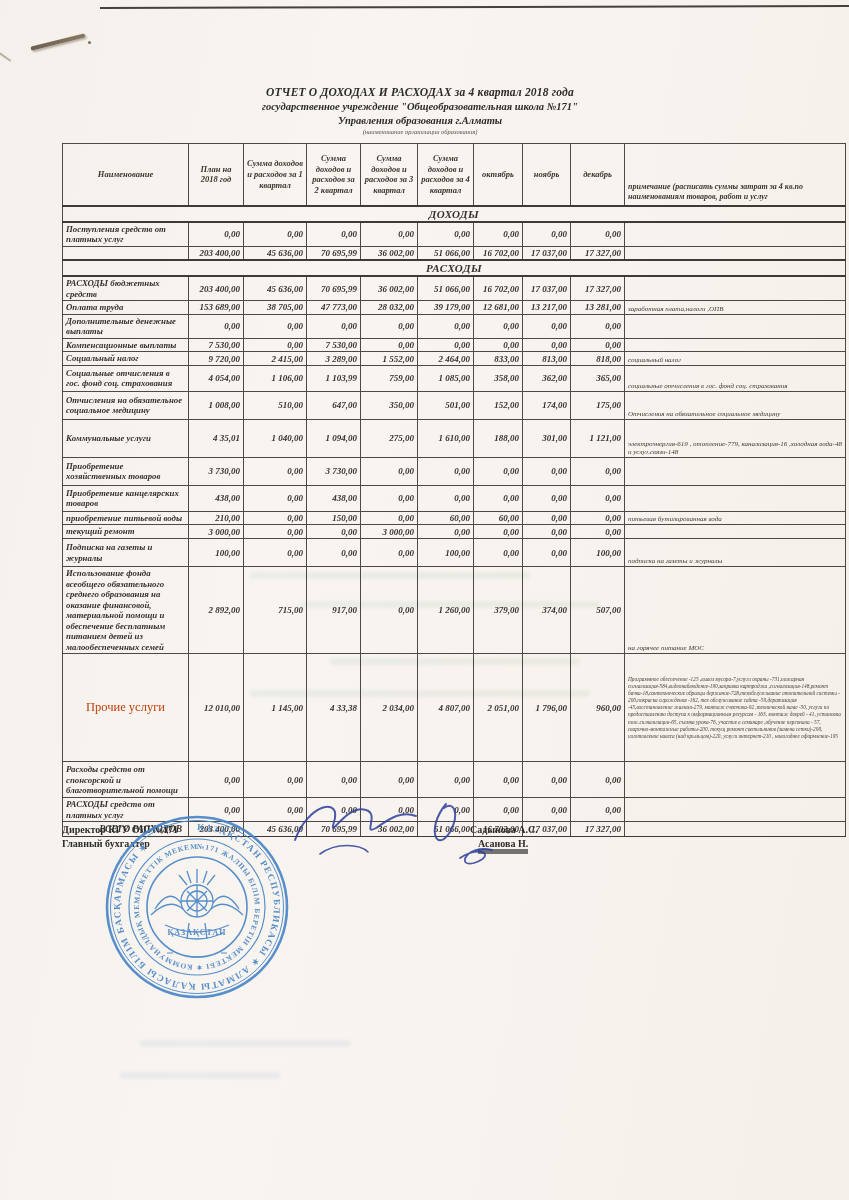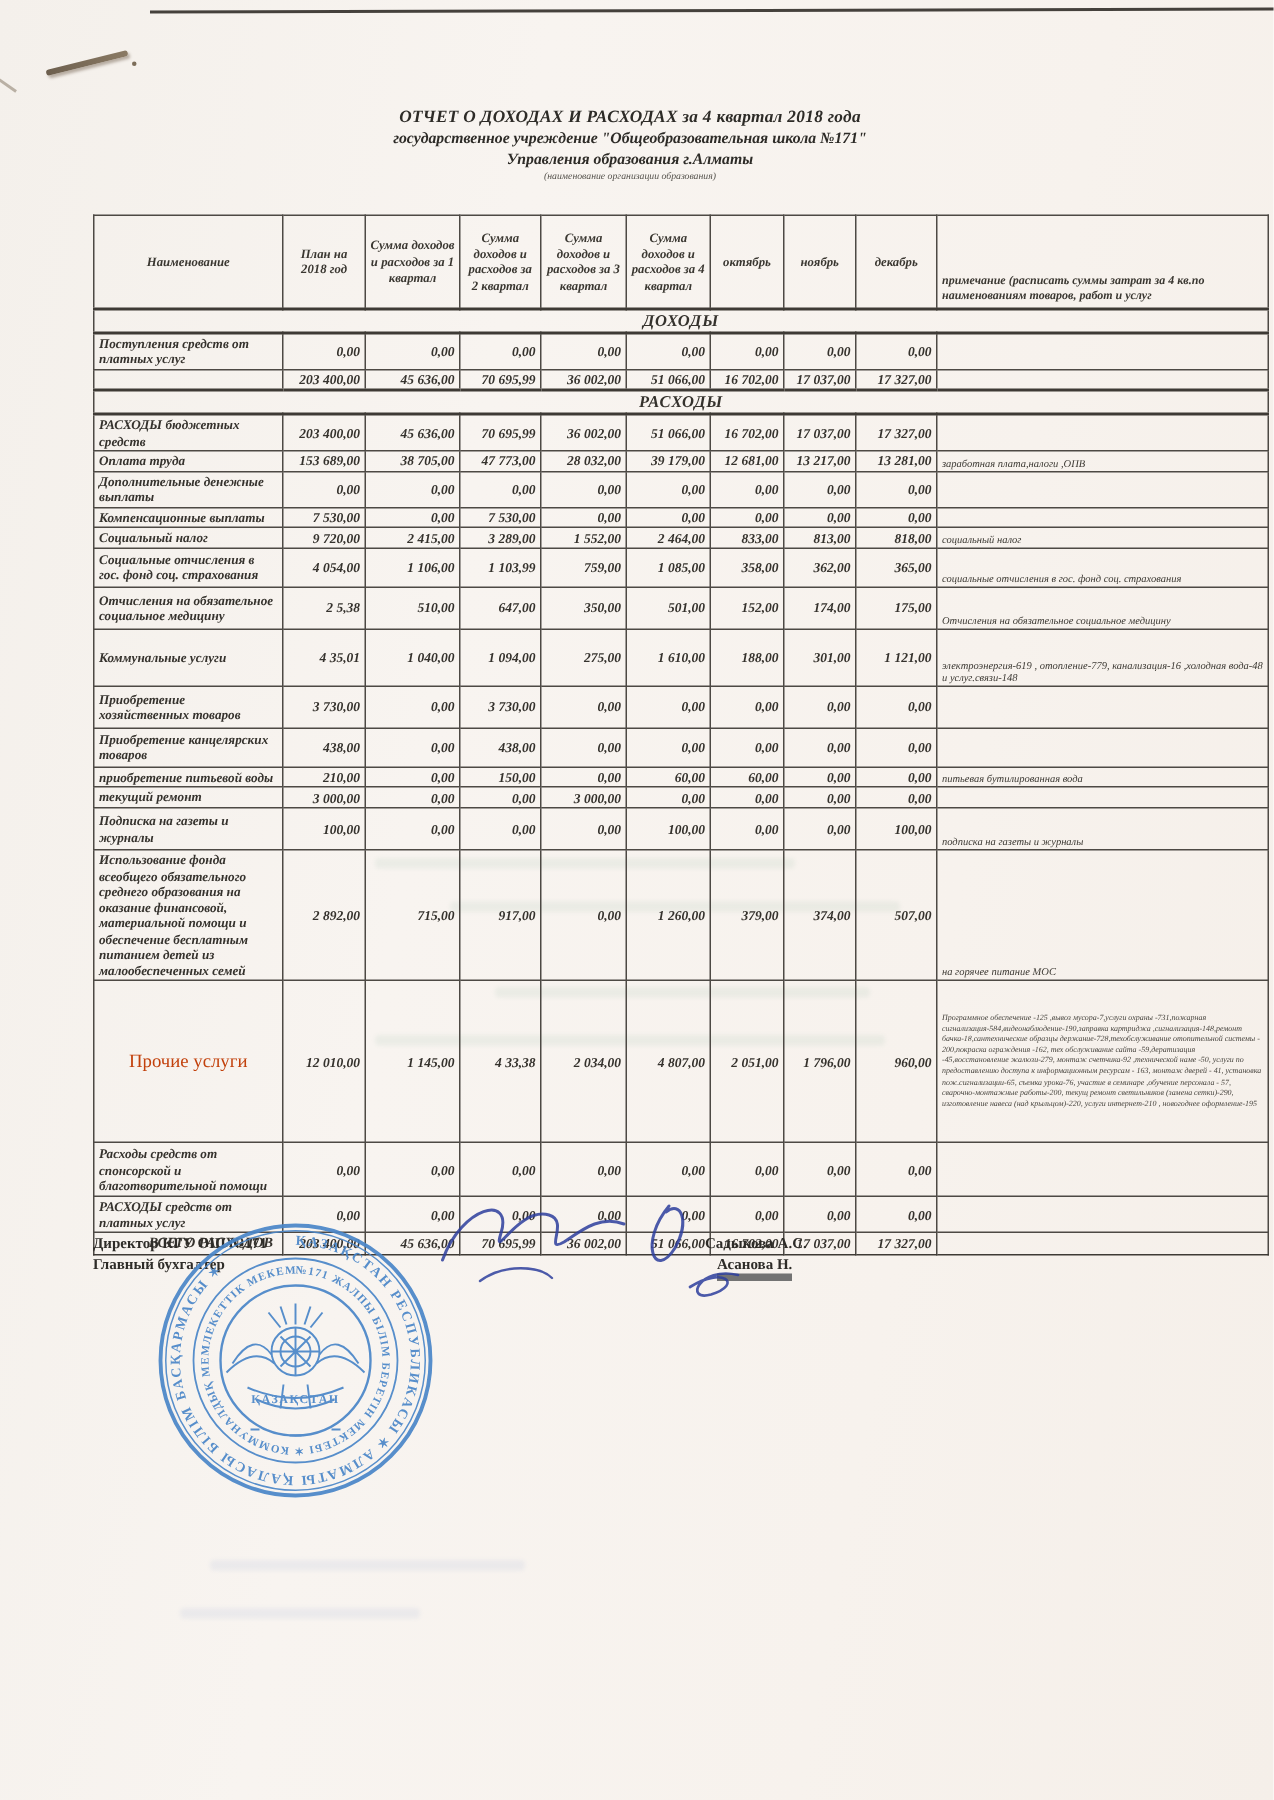--- a/index.html
+++ b/index.html
@@ -6,21 +6,21 @@
   body{
     width:849px;height:1200px;position:relative;overflow:hidden;
     background:linear-gradient(100deg,#f4f0eb 0%,#f8f4f0 35%,#f7f2ed 70%,#f5efe9 100%);
     font-family:"Liberation Serif", serif;color:#35322d;
   }
   .scan-topline{position:absolute;left:100px;top:6px;width:760px;height:2px;background:#45413c;transform:rotate(-0.15deg);}
   .staple{position:absolute;left:30px;top:40px;width:56px;height:4px;background:linear-gradient(90deg,#6d5f4e,#8a7a64);border-radius:2px;transform:rotate(-14deg);box-shadow:1px 2px 2px rgba(90,70,50,.4);}
   .staple-dot{position:absolute;left:88px;top:41px;width:3px;height:3px;background:#7c6d59;border-radius:50%;}
   .corner-mark{position:absolute;left:-2px;top:56px;width:14px;height:2px;background:#b9b0a4;transform:rotate(35deg);}
 
-  .title-block{position:absolute;left:140px;top:72px;width:560px;text-align:center;color:#2d2b27;}
+  .title-block{position:absolute;left:140px;top:86px;width:560px;text-align:center;color:#2d2b27;}
   .title-1{font-size:11.5px;font-weight:bold;font-style:italic;letter-spacing:.2px;}
   .title-2{font-size:10.5px;font-weight:bold;font-style:italic;margin-top:3px;}
   .title-3{font-size:10.5px;font-weight:bold;font-style:italic;margin-top:3px;}
   .title-cap{font-size:6.5px;font-style:italic;margin-top:2px;color:#55524c;}
 
   .table-wrap{position:absolute;left:62px;top:143px;}
   table{border-collapse:collapse;table-layout:fixed;width:783px;}
   td,th{border:1px solid #4d4944;padding:1px 3px;vertical-align:middle;overflow:hidden;}
   th{font-style:italic;font-weight:bold;font-size:8.5px;text-align:center;color:#3a3731;line-height:1.25;}
   th.note-header{vertical-align:bottom;text-align:left;font-size:8px;padding-bottom:3px;}
@@ -194,21 +194,21 @@
           <td class="num-cell">1 103,99</td>
           <td class="num-cell">759,00</td>
           <td class="num-cell">1 085,00</td>
           <td class="num-cell">358,00</td>
           <td class="num-cell">362,00</td>
           <td class="num-cell">365,00</td>
           <td class="note-cell">социальные отчисления в гос. фонд соц. страхования</td>
         </tr>
         <tr class="" style="height: 28px;">
           <td class="label-cell">Отчисления на обязательное социальное медицину</td>
-          <td class="num-cell">2 5,38</td>
+          <td class="num-cell">1 008,00</td>
           <td class="num-cell">510,00</td>
           <td class="num-cell">647,00</td>
           <td class="num-cell">350,00</td>
           <td class="num-cell">501,00</td>
           <td class="num-cell">152,00</td>
           <td class="num-cell">174,00</td>
           <td class="num-cell">175,00</td>
           <td class="note-cell">Отчисления на обязательное социальное медицину</td>
         </tr>
         <tr class="" style="height: 38px;">

